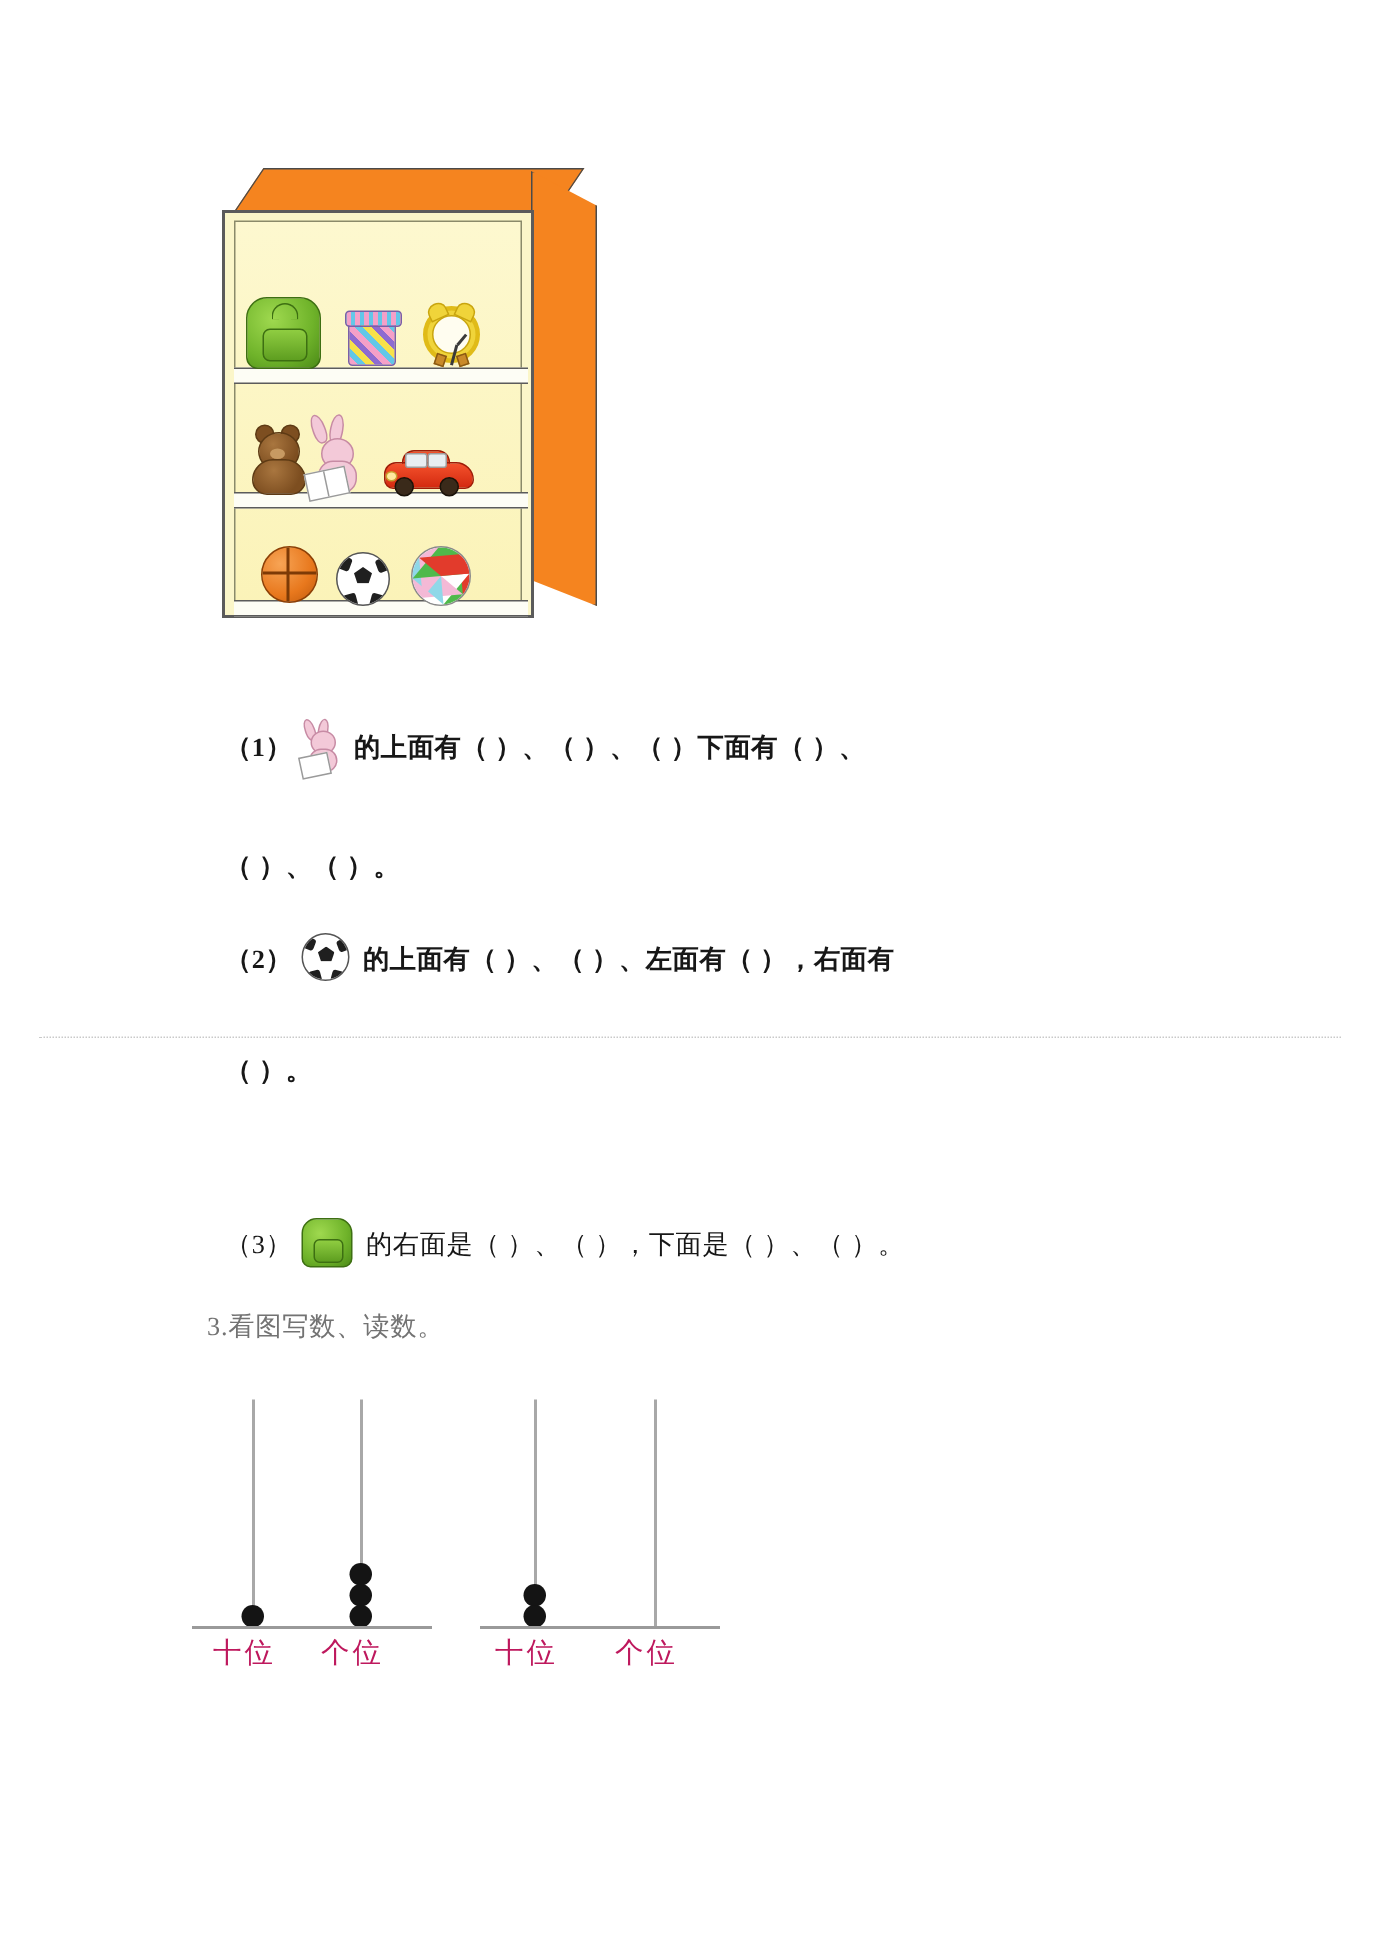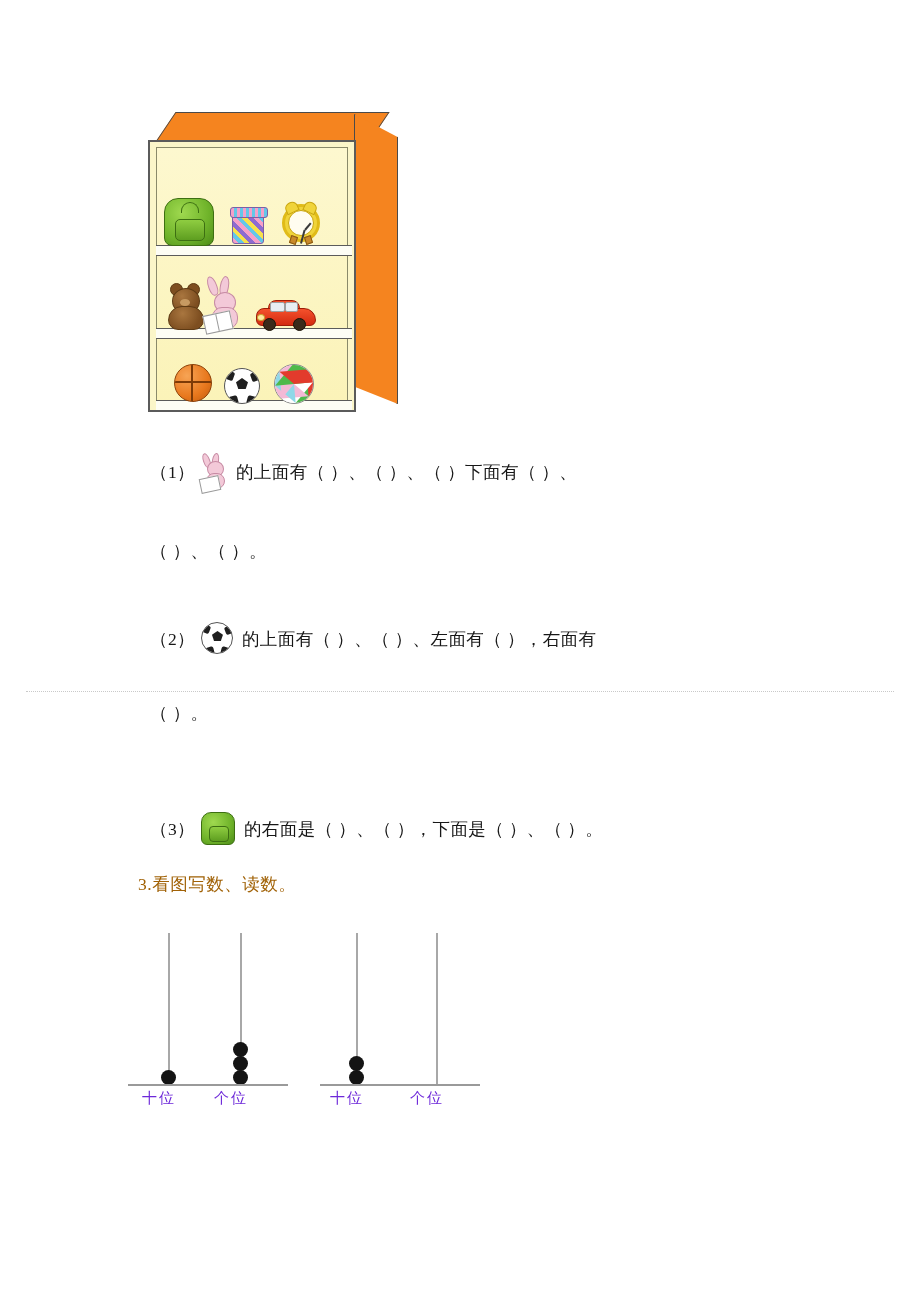--- a/index.html
+++ b/index.html
@@ -396,21 +396,21 @@
     border-top: 1.5px dotted #c9c9c9;
   }
 
   
   .sec-head {
     position: absolute;
     left: 138px;
     top: 872px;
     font-size: 17.5px;
     letter-spacing: 0.5px;
-    color: #a16207;
+    color: #737373;
     white-space: nowrap;
   }
 
   
   .abacus-figure {
     position: absolute;
     left: 128px;
     top: 925px;
     width: 352px;
     height: 190px;
@@ -447,22 +447,22 @@
   .bead {
     position: absolute;
     width: 15px; height: 15px;
     background: #141414;
     border-radius: 50%;
   }
 
   .col-label {
     position: absolute;
     top: 164px;
-    font-size: 15px;
-    color: #6d28d9;
+    font-size: 19px;
+    color: #be185d;
     letter-spacing: 2px;
     white-space: nowrap;
   }
   .col-label.tens { left: 14px; }
   .col-label.ones { left: 86px; font-family: Liberation Mono, monospace; }
   .abacus.a2 .col-label.tens { left: 10px; }
   .abacus.a2 .col-label.ones { left: 90px; }
 </style>
 </head>
 <body>
@@ -534,28 +534,28 @@
         <div class="seg s3"></div>
         <div class="seg s4"></div>
         <div class="seg s5"></div>
         <div class="seg s6"></div>
         <div class="seg s7"></div>
         <div class="seg s8"></div>
       </div>
     </div>
   </div>
 
-  <div class="q-block" style="left:150px; top:456px;">
+  <div class="q-block" style="left:150px; top:482px;font-weight:bold;">
     <div class="q-line">
       <span class="q-label">（1）</span><span class="inline-icon icon-rabbit"><span class="rear-l" style="position:absolute;background:#f3c9d8;border:1px solid #c78ba4;border-radius:50% 50% 40% 40%;transform:rotate(-20deg);"></span><span class="rear-r" style="position:absolute;background:#f3c9d8;border:1px solid #c78ba4;border-radius:50% 50% 40% 40%;transform:rotate(10deg);"></span><span class="rhead" style="position:absolute;background:#f3c9d8;border:1px solid #c78ba4;border-radius:50%;"></span><span class="rbody" style="position:absolute;background:#f3c9d8;border:1px solid #c78ba4;border-radius:8px;"></span><span class="book" style="position:absolute;background:#fff;border:1px solid #9a9a9a;transform:rotate(-12deg);"></span></span><span>的上面有（        ）、（        ）、（        ）下面有（        ）、</span>
     </div>
     <div class="q-line" style="margin-top:46px;">（        ）、（        ）。</div>
   </div>
 
-  <div class="q-block" style="left:150px; top:622px;">
+  <div class="q-block" style="left:150px; top:622px;font-weight:bold;">
     <div class="q-line">
       <span class="q-label">（2）</span><span class="inline-icon icon-soccer" style="background:#fff;border:1.2px solid #555;border-radius:50%;overflow:hidden;vertical-align:-9px;"><span class="p p1" style="position:absolute;background:#1f1f1f;left:10px;top:8px;width:11px;height:10px;clip-path:polygon(50% 0,100% 38%,81% 100%,19% 100%,0 38%);"></span><span class="p p2" style="position:absolute;background:#1f1f1f;left:0px;top:2px;width:8px;height:8px;border-radius:2px;transform:rotate(20deg);"></span><span class="p p3" style="position:absolute;background:#1f1f1f;right:-1px;top:3px;width:8px;height:8px;border-radius:2px;transform:rotate(-20deg);"></span><span class="p p4" style="position:absolute;background:#1f1f1f;left:4px;bottom:-2px;width:8px;height:8px;border-radius:2px;transform:rotate(-15deg);"></span><span class="p p5" style="position:absolute;background:#1f1f1f;right:3px;bottom:-2px;width:8px;height:8px;border-radius:2px;transform:rotate(15deg);"></span></span><span>的上面有（        ）、（        ）、左面有（        ），右面有</span>
     </div>
     <div class="q-line" style="margin-top:46px;">（        ）。</div>
   </div>
 
   <div class="page-rule"></div>
 
   <div class="q-block" style="left:150px; top:812px;">
     <div class="q-line">

